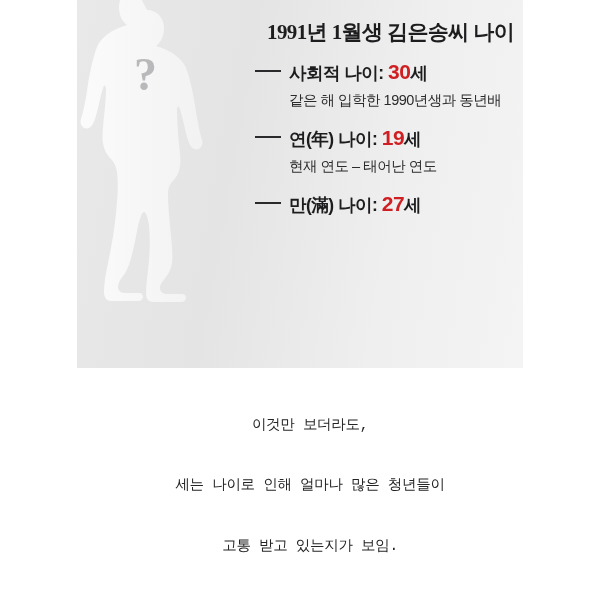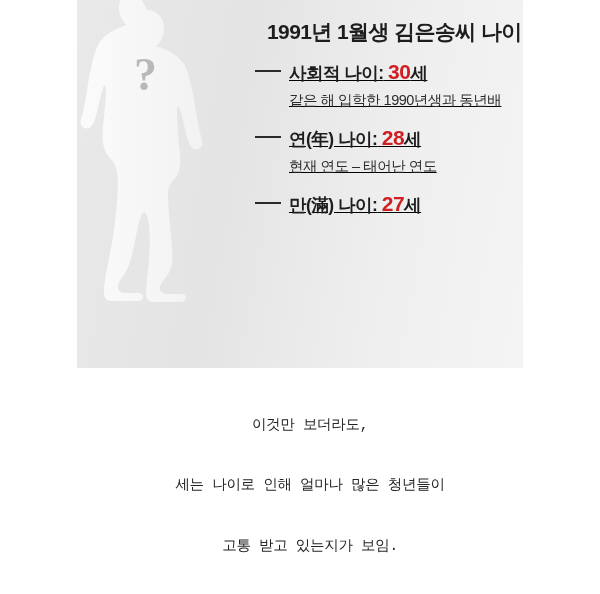--- a/index.html
+++ b/index.html
@@ -52,29 +52,29 @@
   
   .card-title {
     position: absolute;
     left: 190px;
     top: 18px;
     font-size: 21px;
     font-weight: bold;
     color: #1d1d1f;
     letter-spacing: -0.6px;
     white-space: nowrap;
+    font-family: Liberation Serif, serif;
   }
 
   
   .entries {
     position: absolute;
     left: 178px;
     top: 58px;
     width: 262px;
-    text-decoration: underline;
   }
   .entry {
     position: relative;
     margin-bottom: 13px;
     padding-left: 34px;
   }
   .entry .dash {
     position: absolute;
     left: 0;
     top: 12px;
@@ -203,21 +203,21 @@
       </div>
 
       <div class="entry">
         <span class="dash"></span>
       </div>
 
       <div class="entry">
         <span class="dash"></span>
         <div class="entry-head">
           <span>연(年) 나이:</span>
-          <span class="num">28</span><span>세</span>
+          <span class="num">19</span><span>세</span>
         </div>
         <div class="entry-desc">현재 연도 – 태어난 연도</div>
       </div>
 
       <div class="entry">
         <span class="dash"></span>
         <div class="entry-head">
           <span>만(滿) 나이:</span>
           <span class="num">27</span><span>세</span>
         </div>

